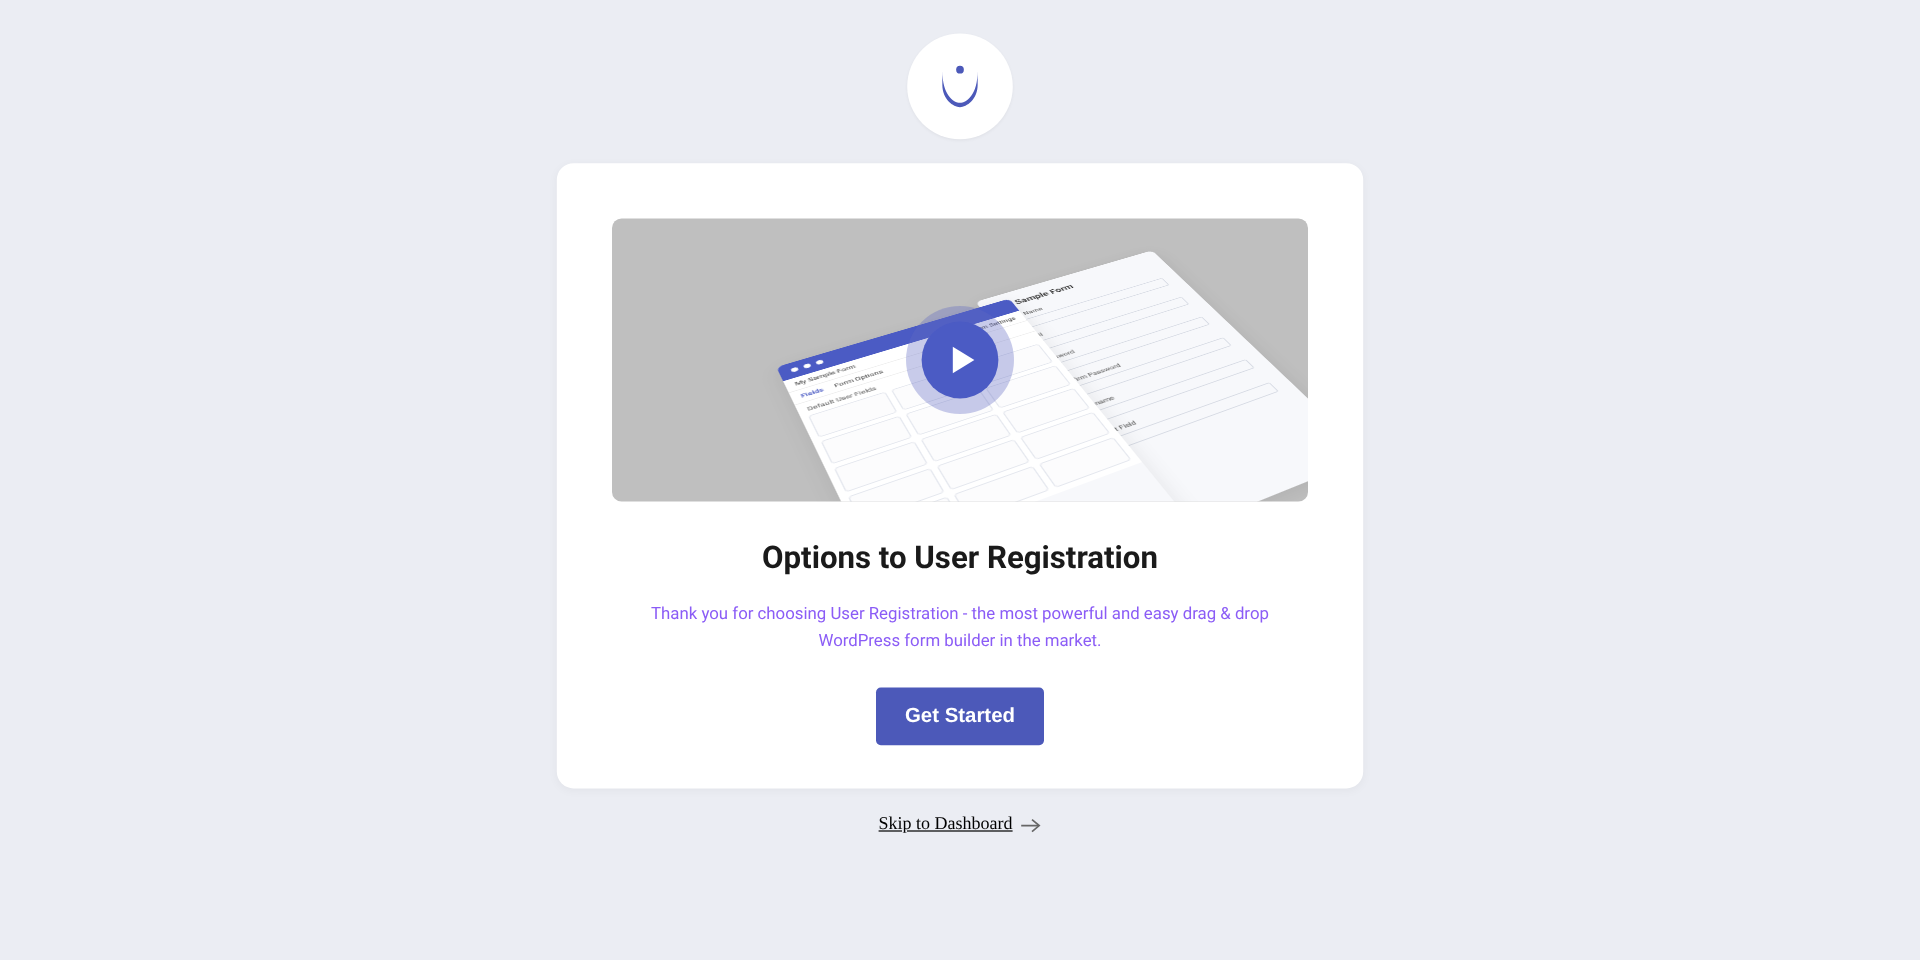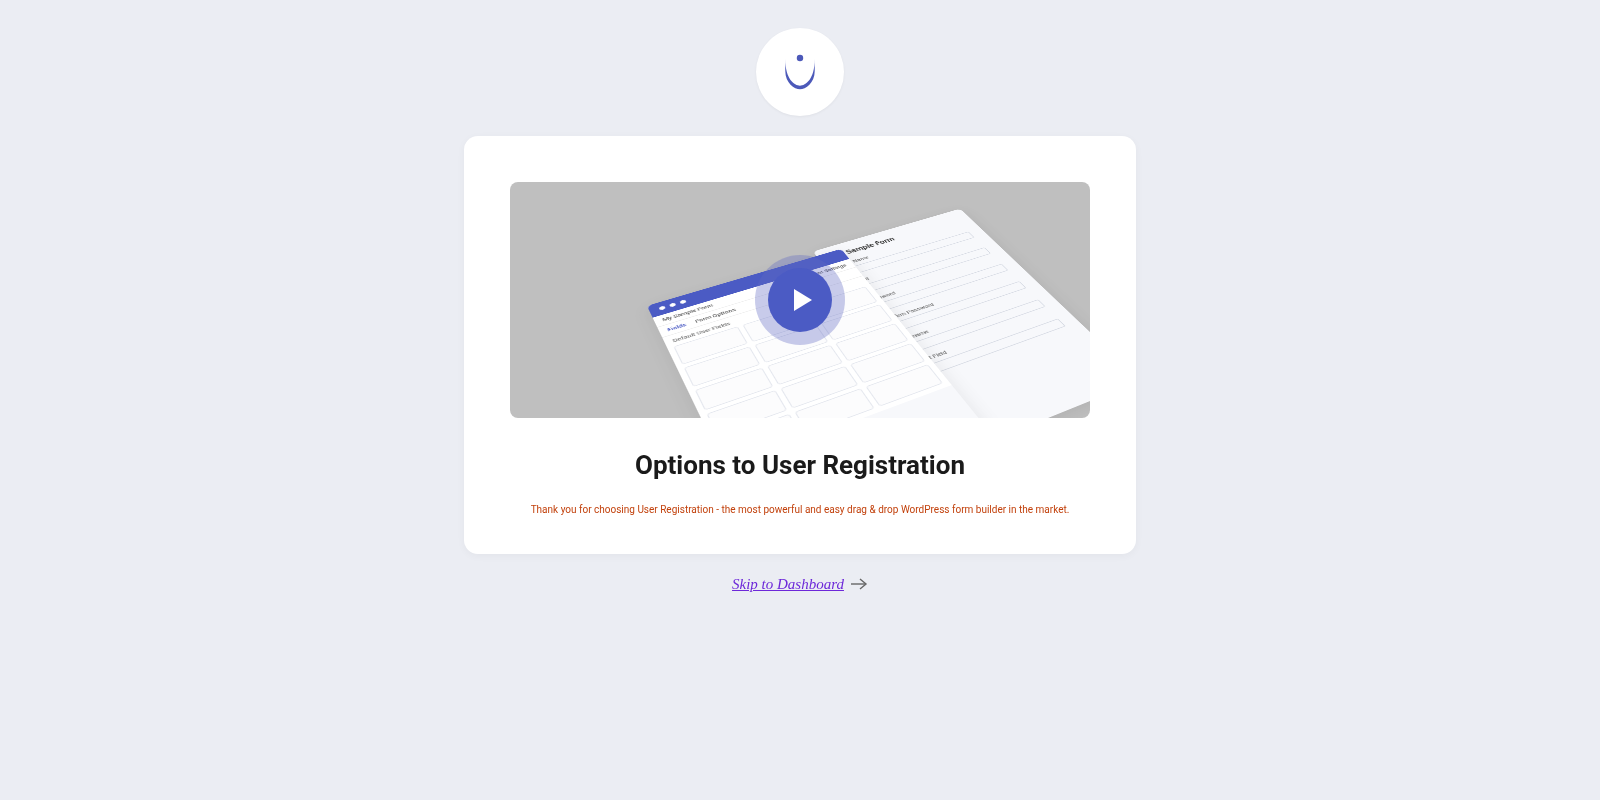--- a/index.html
+++ b/index.html
@@ -190,44 +190,43 @@
       margin-left: 5px;
     }
     .heading {
       margin-top: 32px;
       font-size: 26px;
       font-weight: 700;
       color: #1a1a1a;
     }
     .subtext {
       margin-top: 22px;
-      color: #c2410c;
-      font-size: 10px;
+      color: #8b5cf6;
+      font-size: 14px;
       line-height: 1.55;
       text-align: center;
       max-width: 540px;
     }
     .cta {
       margin-top: 28px;
       background: #4c59b9;
       color: #fff;
       border: none;
       padding: 14px 24px;
       font-size: 17px;
       font-weight: 600;
       border-radius: 4px;
       cursor: pointer;
     }
     .skip {
       margin-top: 22px;
       display: flex;
       align-items: center;
-      color: #6d28d9;
+      color: #000000;
       font-size: 15px;
-      font-style: italic;
       font-family: Georgia, serif;
       cursor: pointer;
     }
     .skip span {
       text-decoration: underline;
     }
     .skip svg {
       margin-left: 6px;
     }
   </style>
@@ -299,20 +298,21 @@
     </div>
     <div class="play-ring">
       <div class="play-core">
         <div class="play-tri"></div>
       </div>
     </div>
   </div>
 
   <h1 class="heading">Options to User Registration</h1>
   <p class="subtext">Thank you for choosing User Registration - the most powerful and easy drag &amp; drop WordPress form builder in the market.</p>
+  <button class="cta">Get Started</button>
 </div>
 
 <a class="skip">
   <span>Skip to Dashboard</span>
   <svg width="18" height="12" viewBox="0 0 18 12" fill="none" stroke="#666" stroke-width="1.4">
     <line x1="1" y1="6" x2="15" y2="6"></line>
     <polyline points="10,1 16,6 10,11"></polyline>
   </svg>
 </a>
 

